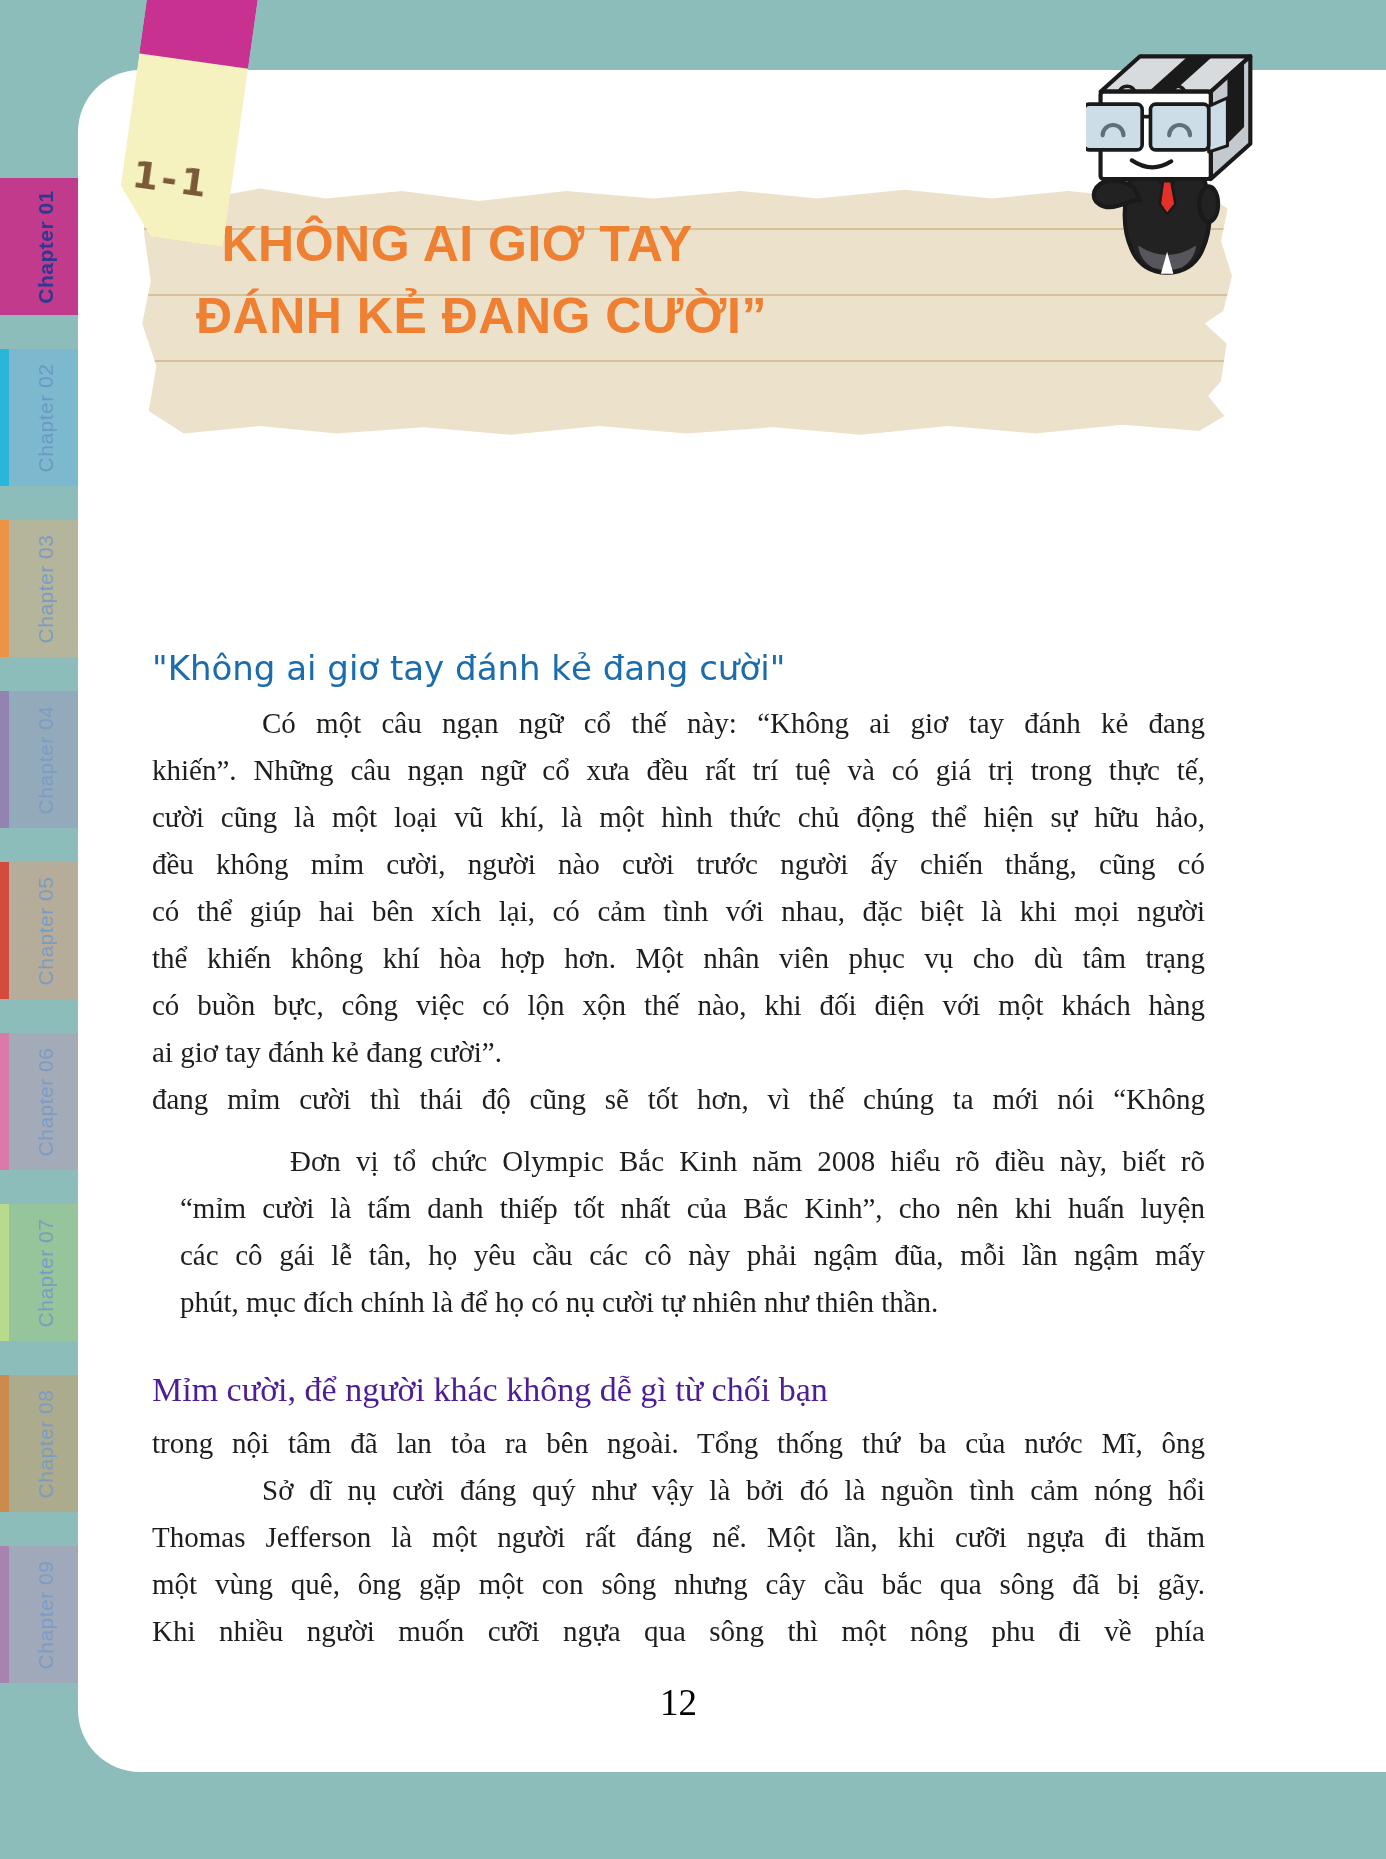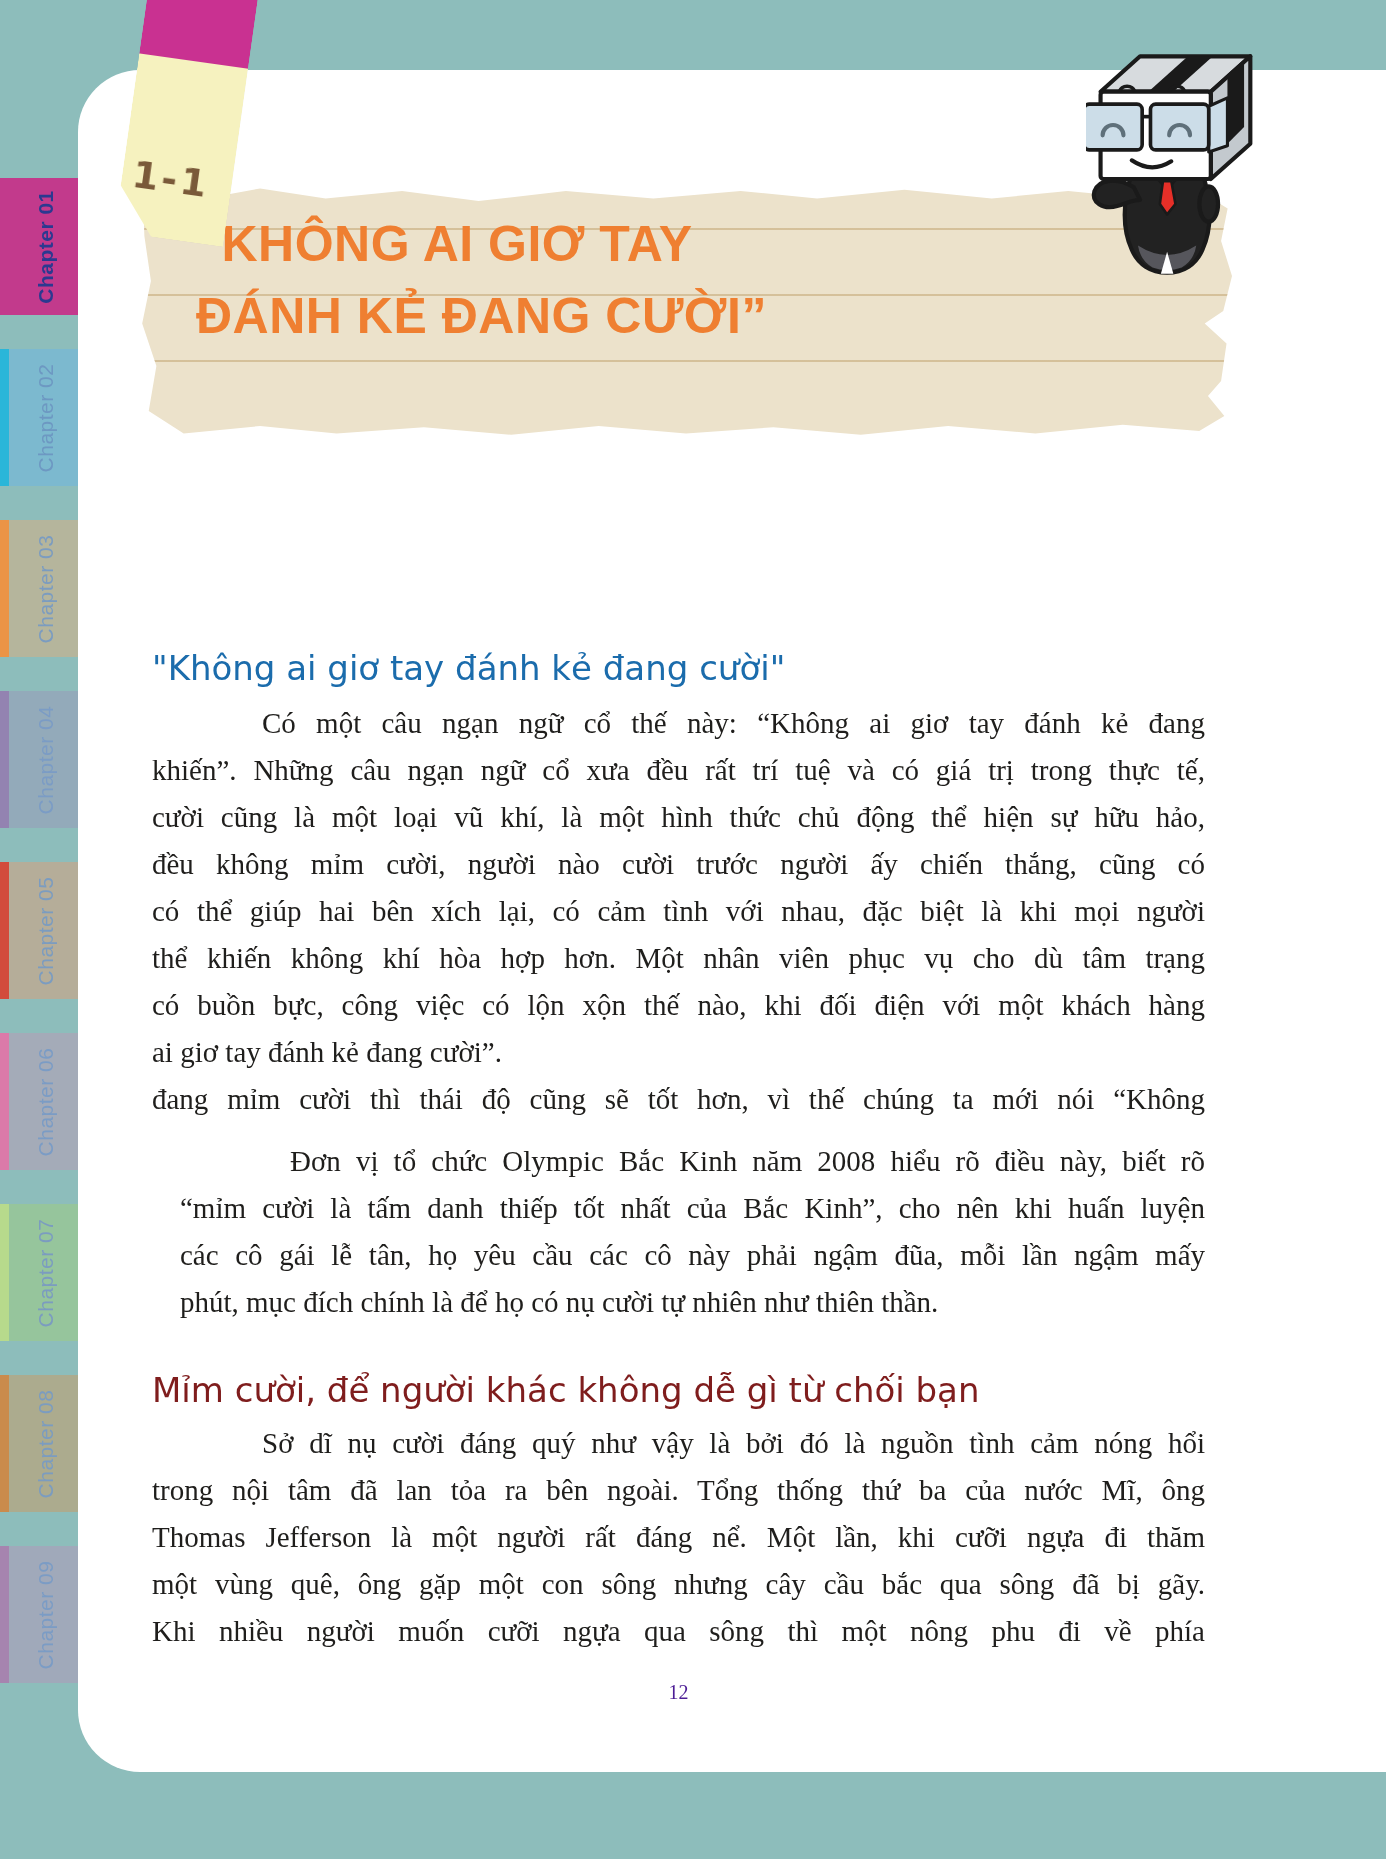--- a/index.html
+++ b/index.html
@@ -71,21 +71,21 @@
     text-align:justify;text-align-last:justify;
   }
   .pline.first{padding-left:110px;}
   .pline.lastleft{text-align-last:left;}
   #text-flow > .block:nth-child(2){margin-top:10px;}
   #text-flow > .block:nth-child(3){margin-top:15px;margin-left:28px;}
   #text-flow > .block:nth-child(4){margin-top:42px;}
   #text-flow > .block:nth-child(5){margin-top:8px;}
   .page-number{
     margin-top:26px;text-align:center;
-    font-family:"Liberation Serif",serif;font-size:20px;color:#4c1d95;
+    font-family:"Liberation Serif",serif;font-size:37px;color:#000000;
   }
 </style>
 </head>
 <body style="background: rgb(141, 189, 187);">
 
 <div class="page" style="background: rgb(255, 255, 255);"></div>
 
 <div id="tabs">
     <div class="tab" style="top: 178px; background: rgb(194, 58, 140);">
       <div class="stripe" style="background: rgb(194, 58, 140);"></div>
@@ -183,23 +183,23 @@
         <div class="pline">có buồn bực, công việc có lộn xộn thế nào, khi đối điện với một khách hàng</div>
         <div class="pline lastleft">ai giơ tay đánh kẻ đang cười”.</div>
         <div class="pline">đang mỉm cười thì thái độ cũng sẽ tốt hơn, vì thế chúng ta mới nói “Không</div>
       </div>
       <div class="block paragraph">
         <div class="pline first">Đơn vị tổ chức Olympic Bắc Kinh năm 2008 hiểu rõ điều này, biết rõ</div>
         <div class="pline">“mỉm cười là tấm danh thiếp tốt nhất của Bắc Kinh”, cho nên khi huấn luyện</div>
         <div class="pline">các cô gái lễ tân, họ yêu cầu các cô này phải ngậm đũa, mỗi lần ngậm mấy</div>
         <div class="pline lastleft">phút, mục đích chính là để họ có nụ cười tự nhiên như thiên thần.</div>
       </div>
-      <div class="block heading" style="color: #7f1d1d;">Mỉm cười, để người khác không dễ gì từ chối bạn</div>
+      <div class="block heading" style="color: #4c1d95; font-family: Liberation Serif, serif;">Mỉm cười, để người khác không dễ gì từ chối bạn</div>
       <div class="block paragraph">
+        <div class="pline">trong nội tâm đã lan tỏa ra bên ngoài. Tổng thống thứ ba của nước Mĩ, ông</div>
         <div class="pline first">Sở dĩ nụ cười đáng quý như vậy là bởi đó là nguồn tình cảm nóng hổi</div>
-        <div class="pline">trong nội tâm đã lan tỏa ra bên ngoài. Tổng thống thứ ba của nước Mĩ, ông</div>
         <div class="pline">Thomas Jefferson là một người rất đáng nể. Một lần, khi cưỡi ngựa đi thăm</div>
         <div class="pline">một vùng quê, ông gặp một con sông nhưng cây cầu bắc qua sông đã bị gãy.</div>
         <div class="pline">Khi nhiều người muốn cưỡi ngựa qua sông thì một nông phu đi về phía</div>
       </div>
     </div>
   <div class="page-number">12</div>
 </div>
 
 </body></html>

